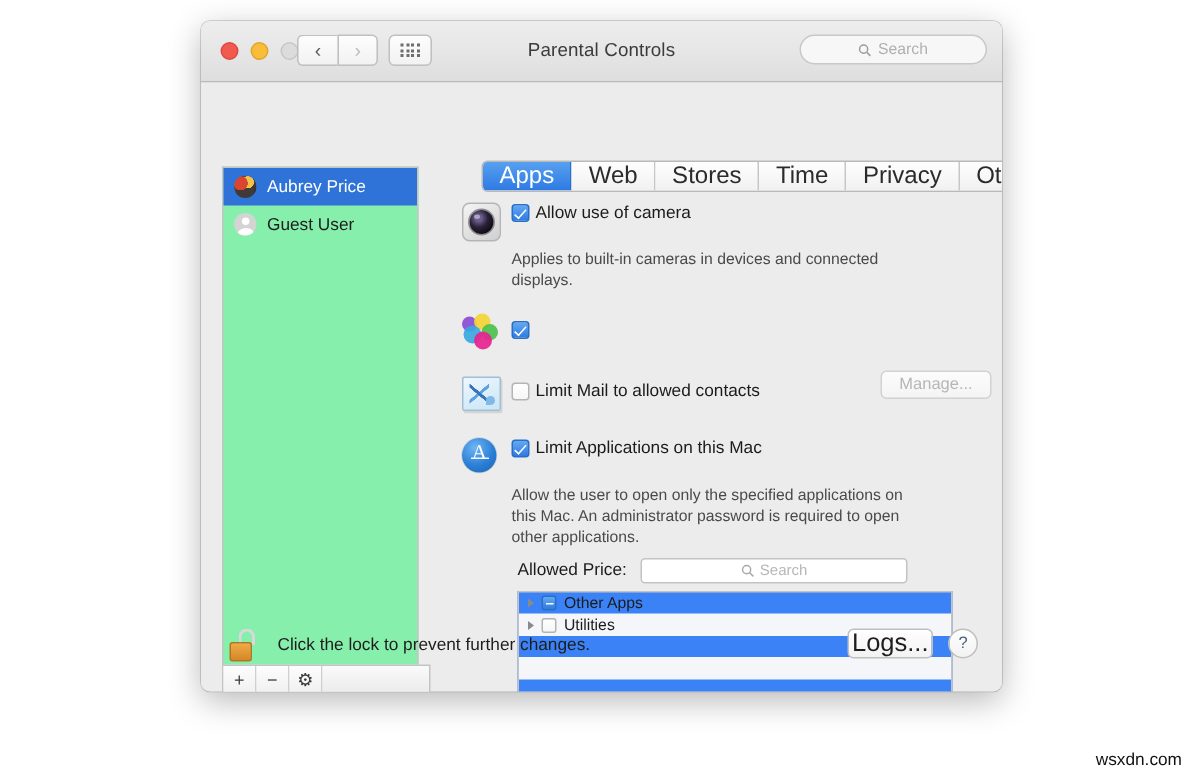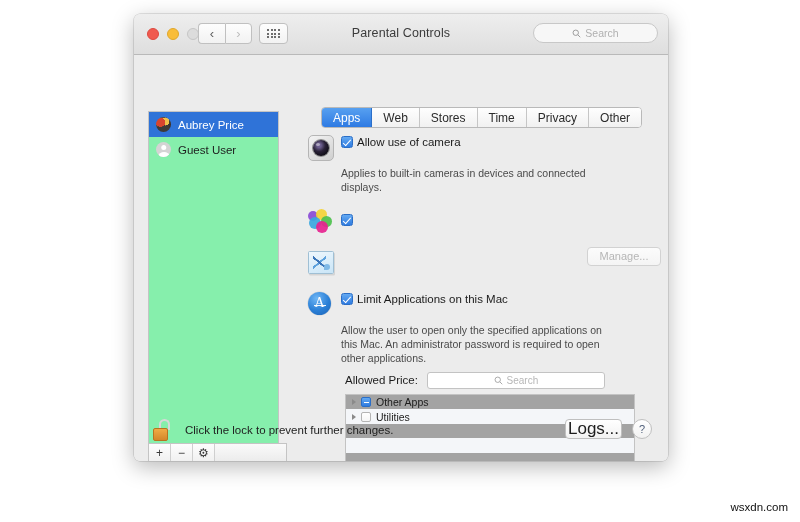--- a/index.html
+++ b/index.html
@@ -201,21 +201,21 @@
     height: 21px;
     border: 1px solid #b9b9b9;
     border-radius: 4px;
     overflow: hidden;
     background: #fdfdfd;
     box-sizing: border-box;
   }
   .tab {
     padding: 0 11px;
     display: flex; align-items: center;
-    font-size: 12px;
+    font-size: 16px;
     color: #2b2b2b;
     border-right: 1px solid #c6c6c6;
     background: linear-gradient(to bottom,#fefefe,#f1f1f1);
   }
   .tab:last-child { border-right: none; }
   .tab.active {
     background: linear-gradient(to bottom,#57a0f0,#2e7ae3);
     color: #ffffff;
     border-right-color: #2c6fc9;
   }
@@ -402,21 +402,21 @@
     border-radius: 3px;
     box-sizing: border-box;
     display: flex; align-items:center; justify-content:center;
     gap: 4px;
   }
   #allowed-search span { font-size: 10px; color:#b7b7b7; }
 
   #app-list {
     width: 290px;
     height: 76px;
-    background: #a3a3a3;
+    background: #3b82f6;
     border: 1px solid #c3c3c3;
     box-sizing: border-box;
     overflow: hidden;
   }
   .list-row {
     height: 14.5px;
     display: flex;
     align-items: center;
     padding-left: 6px;
     gap: 5px;
@@ -605,20 +605,24 @@
             <span class="cb on"></span>
           </div>
         </div>
       </div>
 
       <div class="opt" style="margin-bottom:19px;">
         <div class="opt-icon">
           <div class="ic-mail"></div>
         </div>
         <div class="opt-body" style="position:relative;">
+          <div class="opt-line" style="margin-top:5px;">
+            <span class="cb off"></span>
+            <span class="opt-label">Limit Mail to allowed contacts</span>
+          </div>
           <div class="manage-btn">Manage...</div>
         </div>
       </div>
 
       <div class="opt" style="margin-bottom:6px;">
         <div class="opt-icon">
           <div class="ic-appstore">
               <span class="a">A</span>
               <span class="bar"></span>
             </div>

